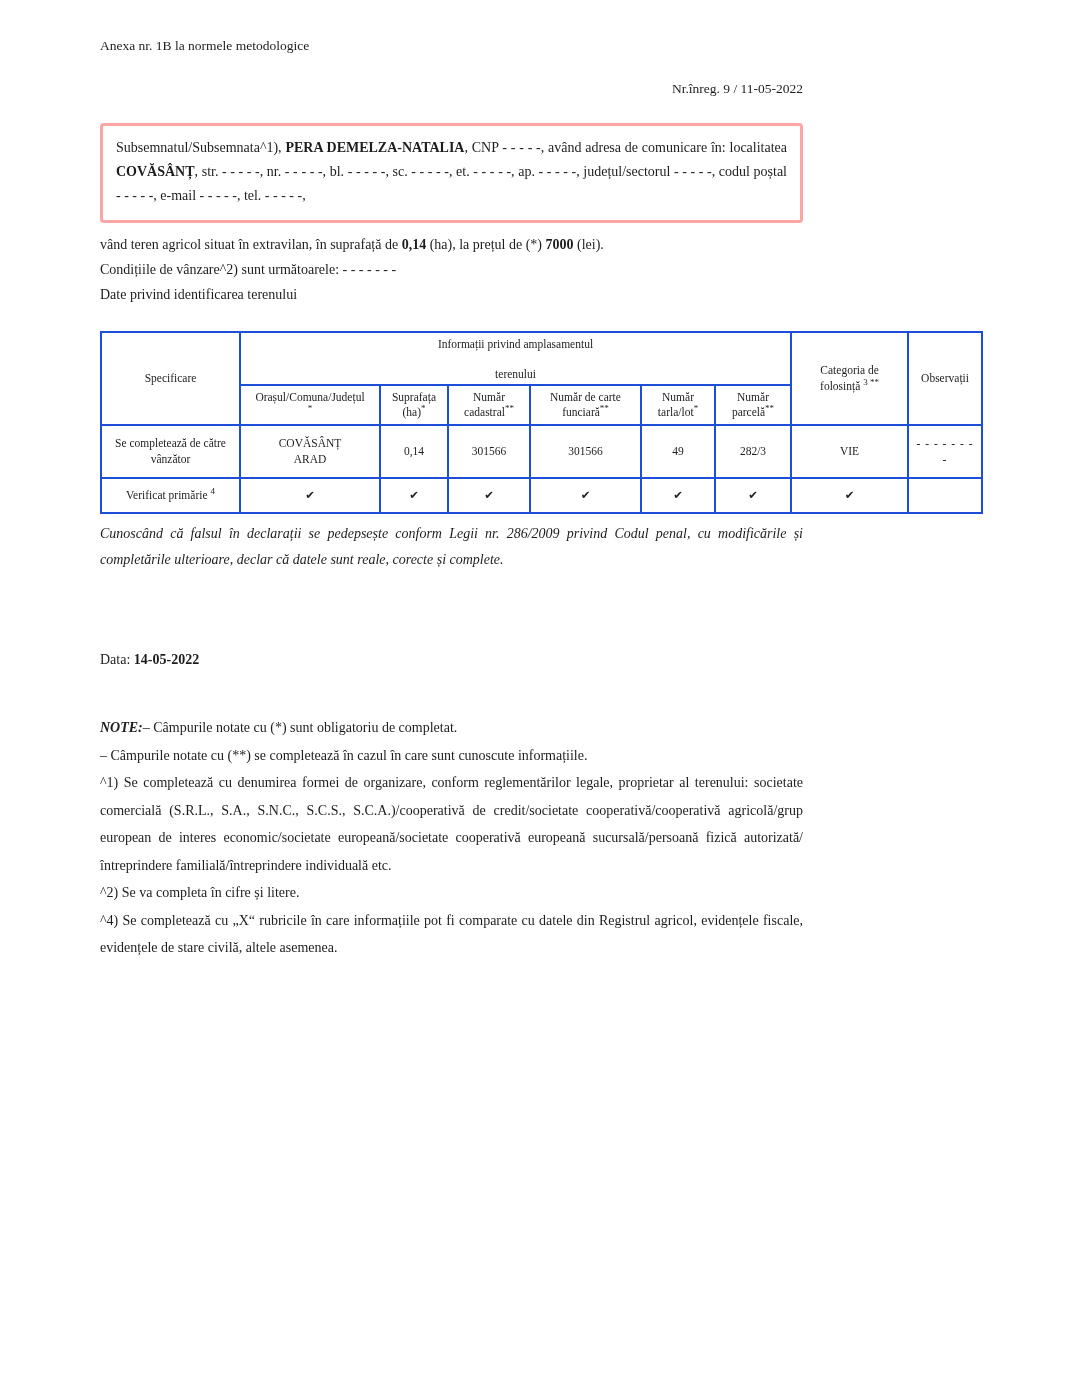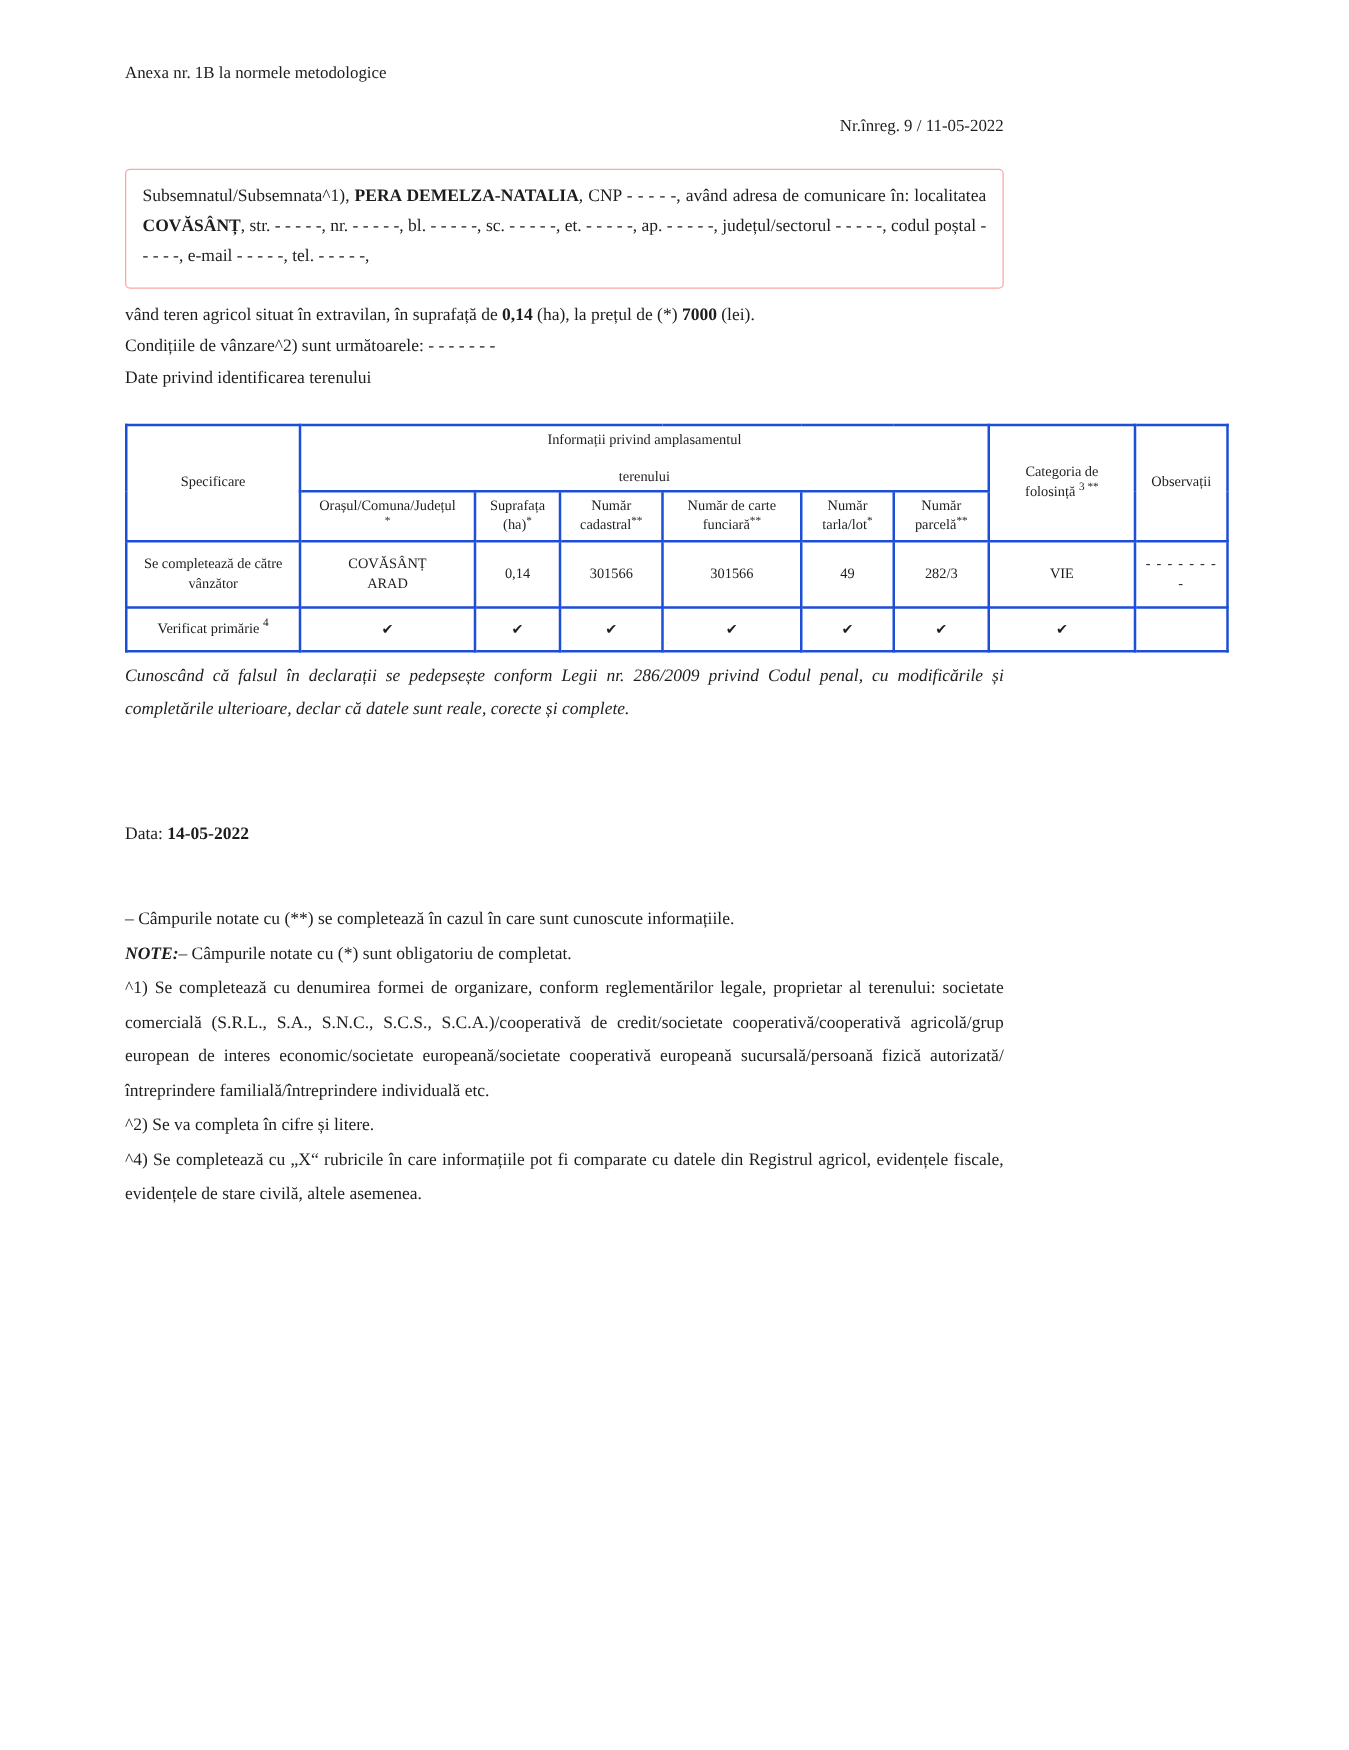--- a/index.html
+++ b/index.html
@@ -3,29 +3,29 @@
 <meta charset="utf-8">
 <style>
   * { box-sizing: border-box; }
   html, body { margin: 0; padding: 0; background: #ffffff; }
   body {
     width: 1079px; height: 1400px;
     font-family: "Liberation Serif", serif;
     font-size: 14px; color: #1d1d1d;
     -webkit-font-smoothing: antialiased;
   }
-  .page { padding: 50px 99px 0 100px; width: 902px; }
+  .page { padding: 38px 99px 0 100px; width: 902px; }
 
   .annex { font-size: 13.5px; }
   .reg { text-align: right; margin-top: 27px; font-size: 13.5px; }
   .title { text-align: center; font-weight: bold; font-size: 15.5px; margin-top: 26px; letter-spacing: 0.2px; }
 
   .intro-box {
     margin-top: 26px;
-    border: 1px solid #fca5a5; border-radius: 4px;
+    border: 3px solid #fca5a5; border-radius: 4px;
     padding: 10px 13px 12px 13px;
     text-align: justify; line-height: 24px;
   }
   .para { margin: 0; font-family: Liberation Serif, serif; }
   .sale-block { margin-top: 9px; line-height: 25px; }
 
   table.land {
     margin-top: 24px;
     border-collapse: collapse;
     width: 881px; table-layout: fixed;
@@ -155,20 +155,20 @@
       <td></td>
     </tr>
   </tbody>
     </table>
 
   <p class="declaration">Cunoscând că falsul în declarații se pedepsește conform Legii nr. 286/2009 privind Codul penal, cu modificările și completările ulterioare, declar că datele sunt reale, corecte și complete.</p>
 
   <p class="date-line"><span>Data: </span><b>14-05-2022</b></p>
 
   <div class="notes">
+    <p class="nline"><span class="note-title">NOTE:</span><span>– Câmpurile notate cu (*) sunt obligatoriu de completat.</span></p>
     <p class="nline">– Câmpurile notate cu (**) se completează în cazul în care sunt cunoscute informațiile.</p>
-    <p class="nline"><span class="note-title">NOTE:</span><span>– Câmpurile notate cu (*) sunt obligatoriu de completat.</span></p>
     <p class="nline">^1) Se completează cu denumirea formei de organizare, conform reglementărilor legale, proprietar al terenului: societate comercială (S.R.L., S.A., S.N.C., S.C.S., S.C.A.)/cooperativă de credit/societate cooperativă/cooperativă agricolă/grup european de interes economic/societate europeană/societate cooperativă europeană sucursală/persoană fizică autorizată/întreprindere familială/întreprindere individuală etc.</p>
     <p class="nline">^2) Se va completa în cifre și litere.</p>
     <p class="nline">^4) Se completează cu „X“ rubricile în care informațiile pot fi comparate cu datele din Registrul agricol, evidențele fiscale, evidențele de stare civilă, altele asemenea.</p>
   </div>
 
 </div>
 
 </body></html>

